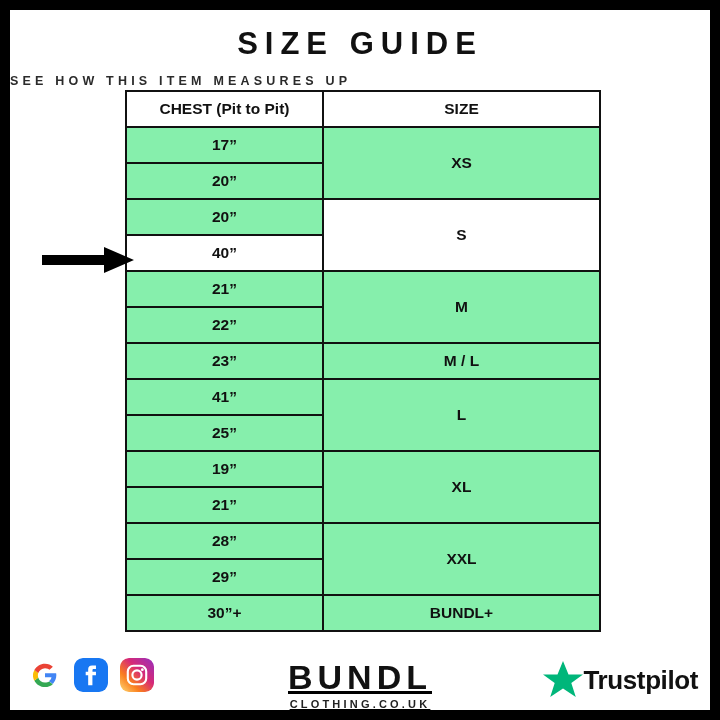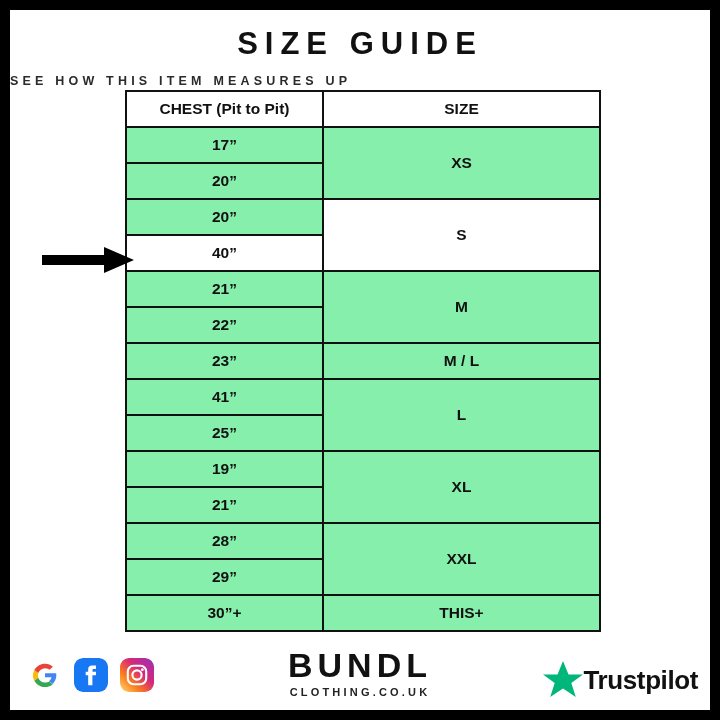--- a/index.html
+++ b/index.html
@@ -107,23 +107,24 @@
   }
   .social-ico {
     width: 34px;
     height: 34px;
     border-radius: 9px;
     display: block;
   }
   .brand {
     position: absolute;
     left: 0;
-    top: 8px;
+    top: 20px;
     width: 700px;
     text-align: center;
+    text-decoration: underline;
   }
   .brand-name {
     font-size: 34px;
     font-weight: bold;
     letter-spacing: 5px;
     color: #111111;
     line-height: 1.05;
   }
   .brand-sub {
     font-size: 11px;
@@ -203,21 +204,21 @@
             </tr>
             <tr>
               <td class="chest shade-grey">28”</td>
               <td class="size shade-grey" rowspan="2">XXL</td>
             </tr>
             <tr>
               <td class="chest shade-grey">29”</td>
             </tr>
             <tr>
               <td class="chest shade-grey">30”+</td>
-              <td class="size shade-grey" rowspan="1">THIS+</td>
+              <td class="size shade-grey" rowspan="1">BUNDL+</td>
             </tr>
           </tbody>
       </table>
     </div>
 
     <svg class="arrow" viewBox="0 0 92 26">
       <path d="M0 8 H62 V0 L92 13 L62 26 V18 H0 Z" fill="#000000"></path>
     </svg>
 
     <div class="footer">

